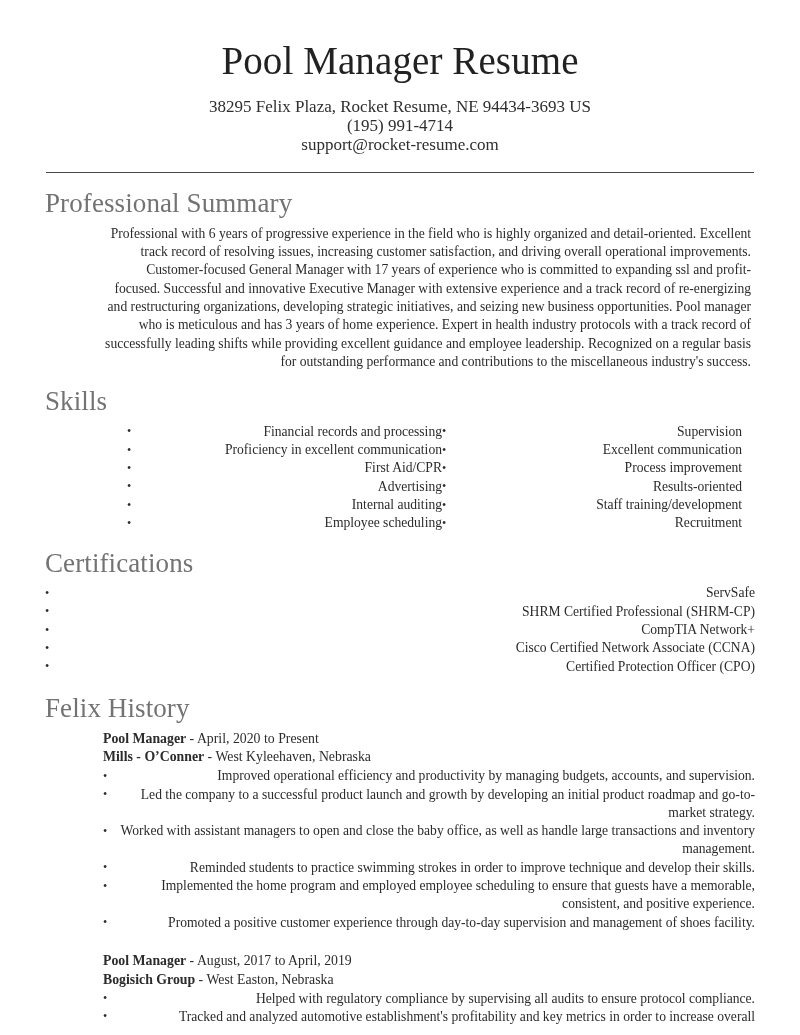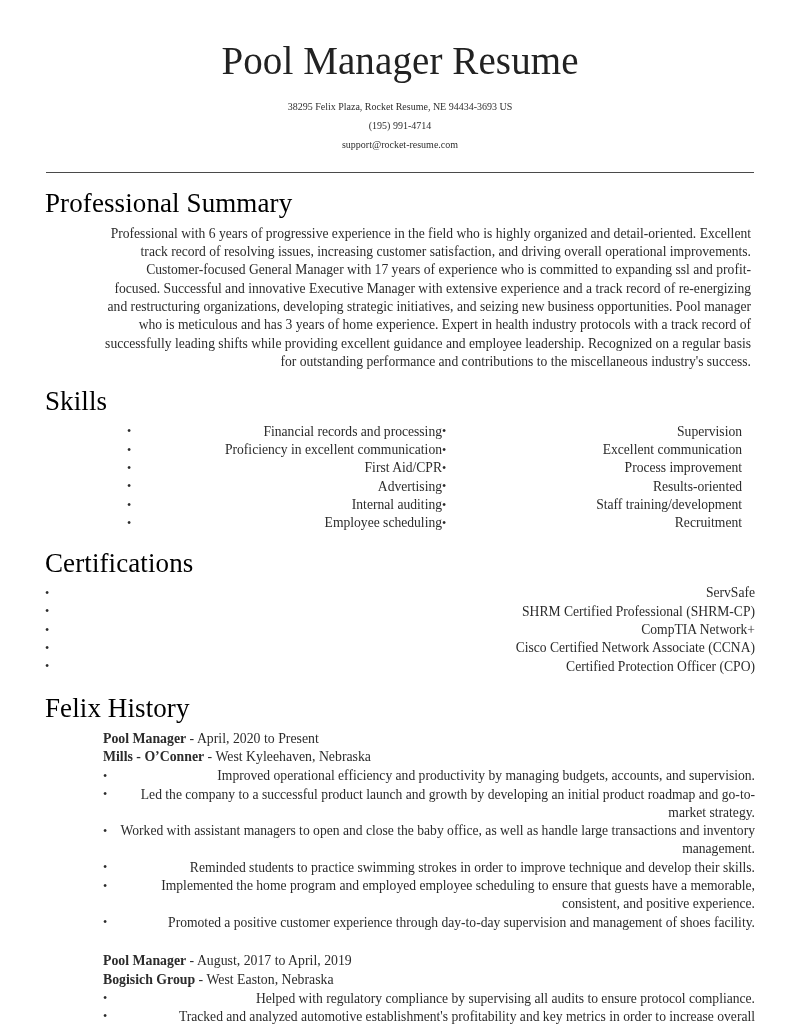--- a/index.html
+++ b/index.html
@@ -32,36 +32,36 @@
     color: #222222;
     margin: 0;
     padding-top: 38px;
     line-height: 1.18;
   }
   .contact-block {
     text-align: center;
     margin-top: 13px;
   }
   .contact-line {
-    font-size: 10px;
+    font-size: 17px;
     line-height: 19px;
     color: #2e2e2e;
   }
   .header-rule {
     border: 0;
     border-top: 1.4px solid #4a4a4a;
     margin: 18px 1px 0 1px;
   }
 
   
   .section { margin-top: 14px; }
   .section-heading {
     font-size: 27px;
     font-weight: 400;
-    color: #000000;
+    color: #737373;
     margin: 0 0 4px 0;
     line-height: 1.25;
     letter-spacing: .1px;
   }
 
   .summary-text {
     font-size: 13.6px;
     line-height: 18.3px;
     color: #2b2b2b;
     margin: 0;

